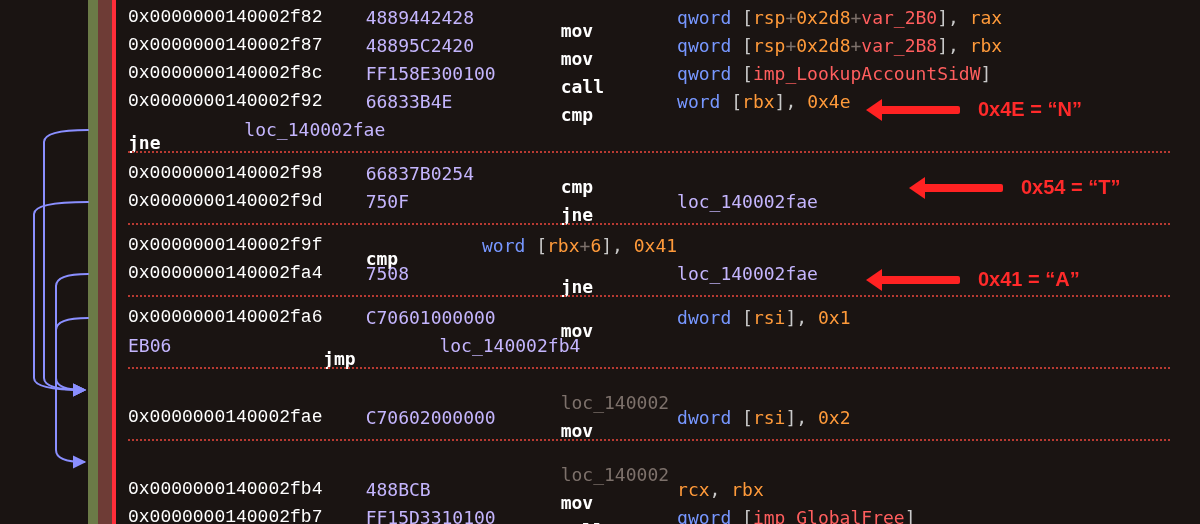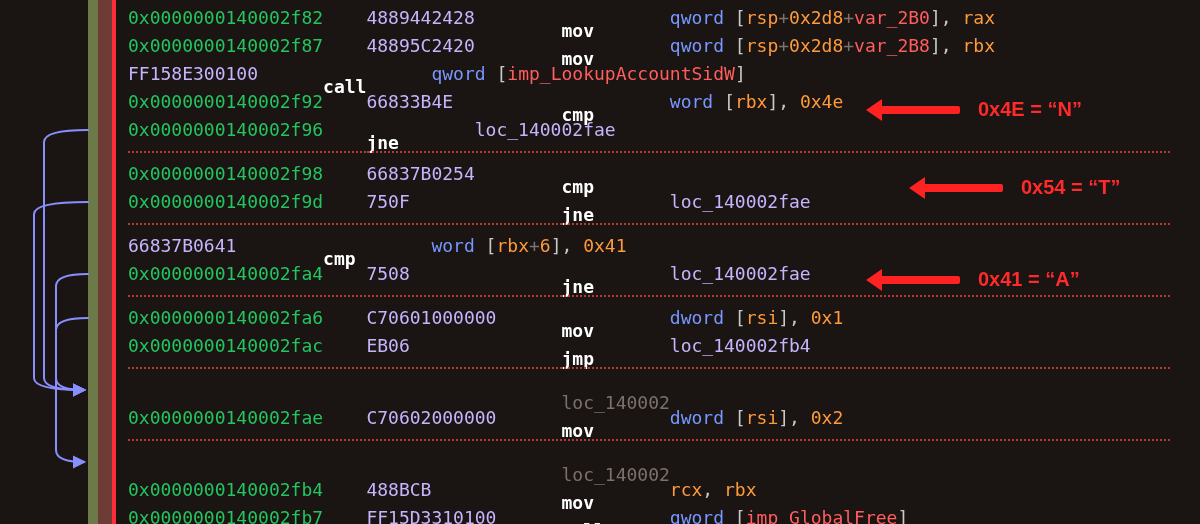--- a/index.html
+++ b/index.html
@@ -54,24 +54,24 @@
   .listing {
     flex: 1 1 auto;
     padding: 4px 0 0 12px;
     position: relative;
   }
   .row {
     display: flex;
     white-space: pre;
     height: 28px;
   }
-  .addr    { color: #22c55e; width: 22ch; }
+  .addr    { color: #ffffff; width: 22ch; font-family: Liberation Mono, monospace; }
   .bytes   { color: #c4b5fd; width: 18ch; }
   .mnem    { color: #ffffff; font-weight: 700; width: 10ch; margin-top: 13px; }
-  .ops     { flex: 1; }
+  .ops     { flex: 1; margin-left: 8px; }
   .ops .kw   { color: #7797ff; }
   .ops .reg  { color: #ff9a3a; }
   .ops .num  { color: #ff9a3a; }
   .ops .sym  { color: #ff5e5e; }
   .ops .loc  { color: #c4b5fd; }
   .ops .punc { color: #c9c9c9; }
   .ops .dim  { color: #7d716b; }
 
   .row.label .mnem { color: #7d716b; font-weight: 400; }
 
@@ -135,32 +135,32 @@
         <path class="ah" d="M 84 390 l -10 -5 l 0 10 z"></path>
         <path d="M 88 274 Q 56 274 56 286 L 56 378 Q 56 390 84 390"></path>
         <path class="ah" d="M 84 390 l -10 -5 l 0 10 z"></path>
         <path d="M 88 318 Q 56 318 56 330 L 56 450 Q 56 462 84 462"></path>
         <path class="ah" d="M 84 462 l -10 -5 l 0 10 z"></path>
       </svg>
   </div>
   <div class="listing" id="listing">
       <div class="row"><span class="addr">0x0000000140002f82  </span><span class="bytes">4889442428      </span><span class="mnem">mov       </span><span class="ops"><span class="kw">qword</span><span class="punc"> [</span><span class="reg">rsp</span><span class="dim">+</span><span class="num">0x2d8</span><span class="dim">+</span><span class="sym">var_2B0</span><span class="punc">], </span><span class="reg">rax</span></span></div>
       <div class="row"><span class="addr">0x0000000140002f87  </span><span class="bytes">48895C2420      </span><span class="mnem">mov       </span><span class="ops"><span class="kw">qword</span><span class="punc"> [</span><span class="reg">rsp</span><span class="dim">+</span><span class="num">0x2d8</span><span class="dim">+</span><span class="sym">var_2B8</span><span class="punc">], </span><span class="reg">rbx</span></span></div>
-      <div class="row"><span class="bytes">FF158E300100    </span><span class="mnem">call      </span><span class="ops"><span class="kw">qword</span><span class="punc"> [</span><span class="sym">imp_LookupAccountSidW</span><span class="punc">]</span></span></div>
+      <div class="row"><span class="addr">0x0000000140002f8c  </span><span class="bytes">FF158E300100    </span><span class="mnem">call      </span><span class="ops"><span class="kw">qword</span><span class="punc"> [</span><span class="sym">imp_LookupAccountSidW</span><span class="punc">]</span></span></div>
       <div class="row"><span class="addr">0x0000000140002f92  </span><span class="bytes">66833B4E        </span><span class="mnem">cmp       </span><span class="ops"><span class="kw">word</span><span class="punc"> [</span><span class="reg">rbx</span><span class="punc">], </span><span class="num">0x4e</span></span></div>
-      <div class="row"><span class="addr">0x0000000140002f96  </span><span class="mnem">jne       </span><span class="ops"><span class="loc">loc_140002fae</span></span></div>
+      <div class="row"><span class="mnem">jne       </span><span class="ops"><span class="loc">loc_140002fae</span></span></div>
       <div class="sep"></div>
       <div class="row"><span class="addr">0x0000000140002f98  </span><span class="bytes">66837B0254      </span><span class="mnem">cmp       </span></div>
       <div class="row"><span class="addr">0x0000000140002f9d  </span><span class="bytes">750F            </span><span class="mnem">jne       </span><span class="ops"><span class="loc">loc_140002fae</span></span></div>
       <div class="sep"></div>
-      <div class="row"><span class="bytes">66837B0641      </span><span class="mnem">cmp       </span><span class="ops"><span class="kw">word</span><span class="punc"> [</span><span class="reg">rbx</span><span class="dim">+</span><span class="num">6</span><span class="punc">], </span><span class="num">0x41</span></span></div>
+      <div class="row"><span class="addr">0x0000000140002f9f  </span><span class="mnem">cmp       </span><span class="ops"><span class="kw">word</span><span class="punc"> [</span><span class="reg">rbx</span><span class="dim">+</span><span class="num">6</span><span class="punc">], </span><span class="num">0x41</span></span></div>
       <div class="row"><span class="addr">0x0000000140002fa4  </span><span class="bytes">7508            </span><span class="mnem">jne       </span><span class="ops"><span class="loc">loc_140002fae</span></span></div>
       <div class="sep"></div>
       <div class="row"><span class="addr">0x0000000140002fa6  </span><span class="bytes">C70601000000    </span><span class="mnem">mov       </span><span class="ops"><span class="kw">dword</span><span class="punc"> [</span><span class="reg">rsi</span><span class="punc">], </span><span class="num">0x1</span></span></div>
-      <div class="row"><span class="addr">0x0000000140002fac  </span><span class="bytes">EB06            </span><span class="mnem">jmp       </span><span class="ops"><span class="loc">loc_140002fb4</span></span></div>
+      <div class="row"><span class="bytes">EB06            </span><span class="mnem">jmp       </span><span class="ops"><span class="loc">loc_140002fb4</span></span></div>
       <div class="sep"></div>
       <div class="row label"><span class="addr">                    </span><span class="bytes">                </span><span class="mnem">loc_140002</span><span class="ops"></span></div>
       <div class="row"><span class="addr">0x0000000140002fae  </span><span class="bytes">C70602000000    </span><span class="mnem">mov       </span><span class="ops"><span class="kw">dword</span><span class="punc"> [</span><span class="reg">rsi</span><span class="punc">], </span><span class="num">0x2</span></span></div>
       <div class="sep"></div>
       <div class="row label"><span class="addr">                    </span><span class="bytes">                </span><span class="mnem">loc_140002</span><span class="ops"></span></div>
       <div class="row"><span class="addr">0x0000000140002fb4  </span><span class="bytes">488BCB          </span><span class="mnem">mov       </span><span class="ops"><span class="reg">rcx</span><span class="punc">, </span><span class="reg">rbx</span></span></div>
       <div class="row"><span class="addr">0x0000000140002fb7  </span><span class="bytes">FF15D3310100    </span><span class="mnem">call      </span><span class="ops"><span class="kw">qword</span><span class="punc"> [</span><span class="sym">imp_GlobalFree</span><span class="punc">]</span></span></div>
     </div>
 </div>
 

